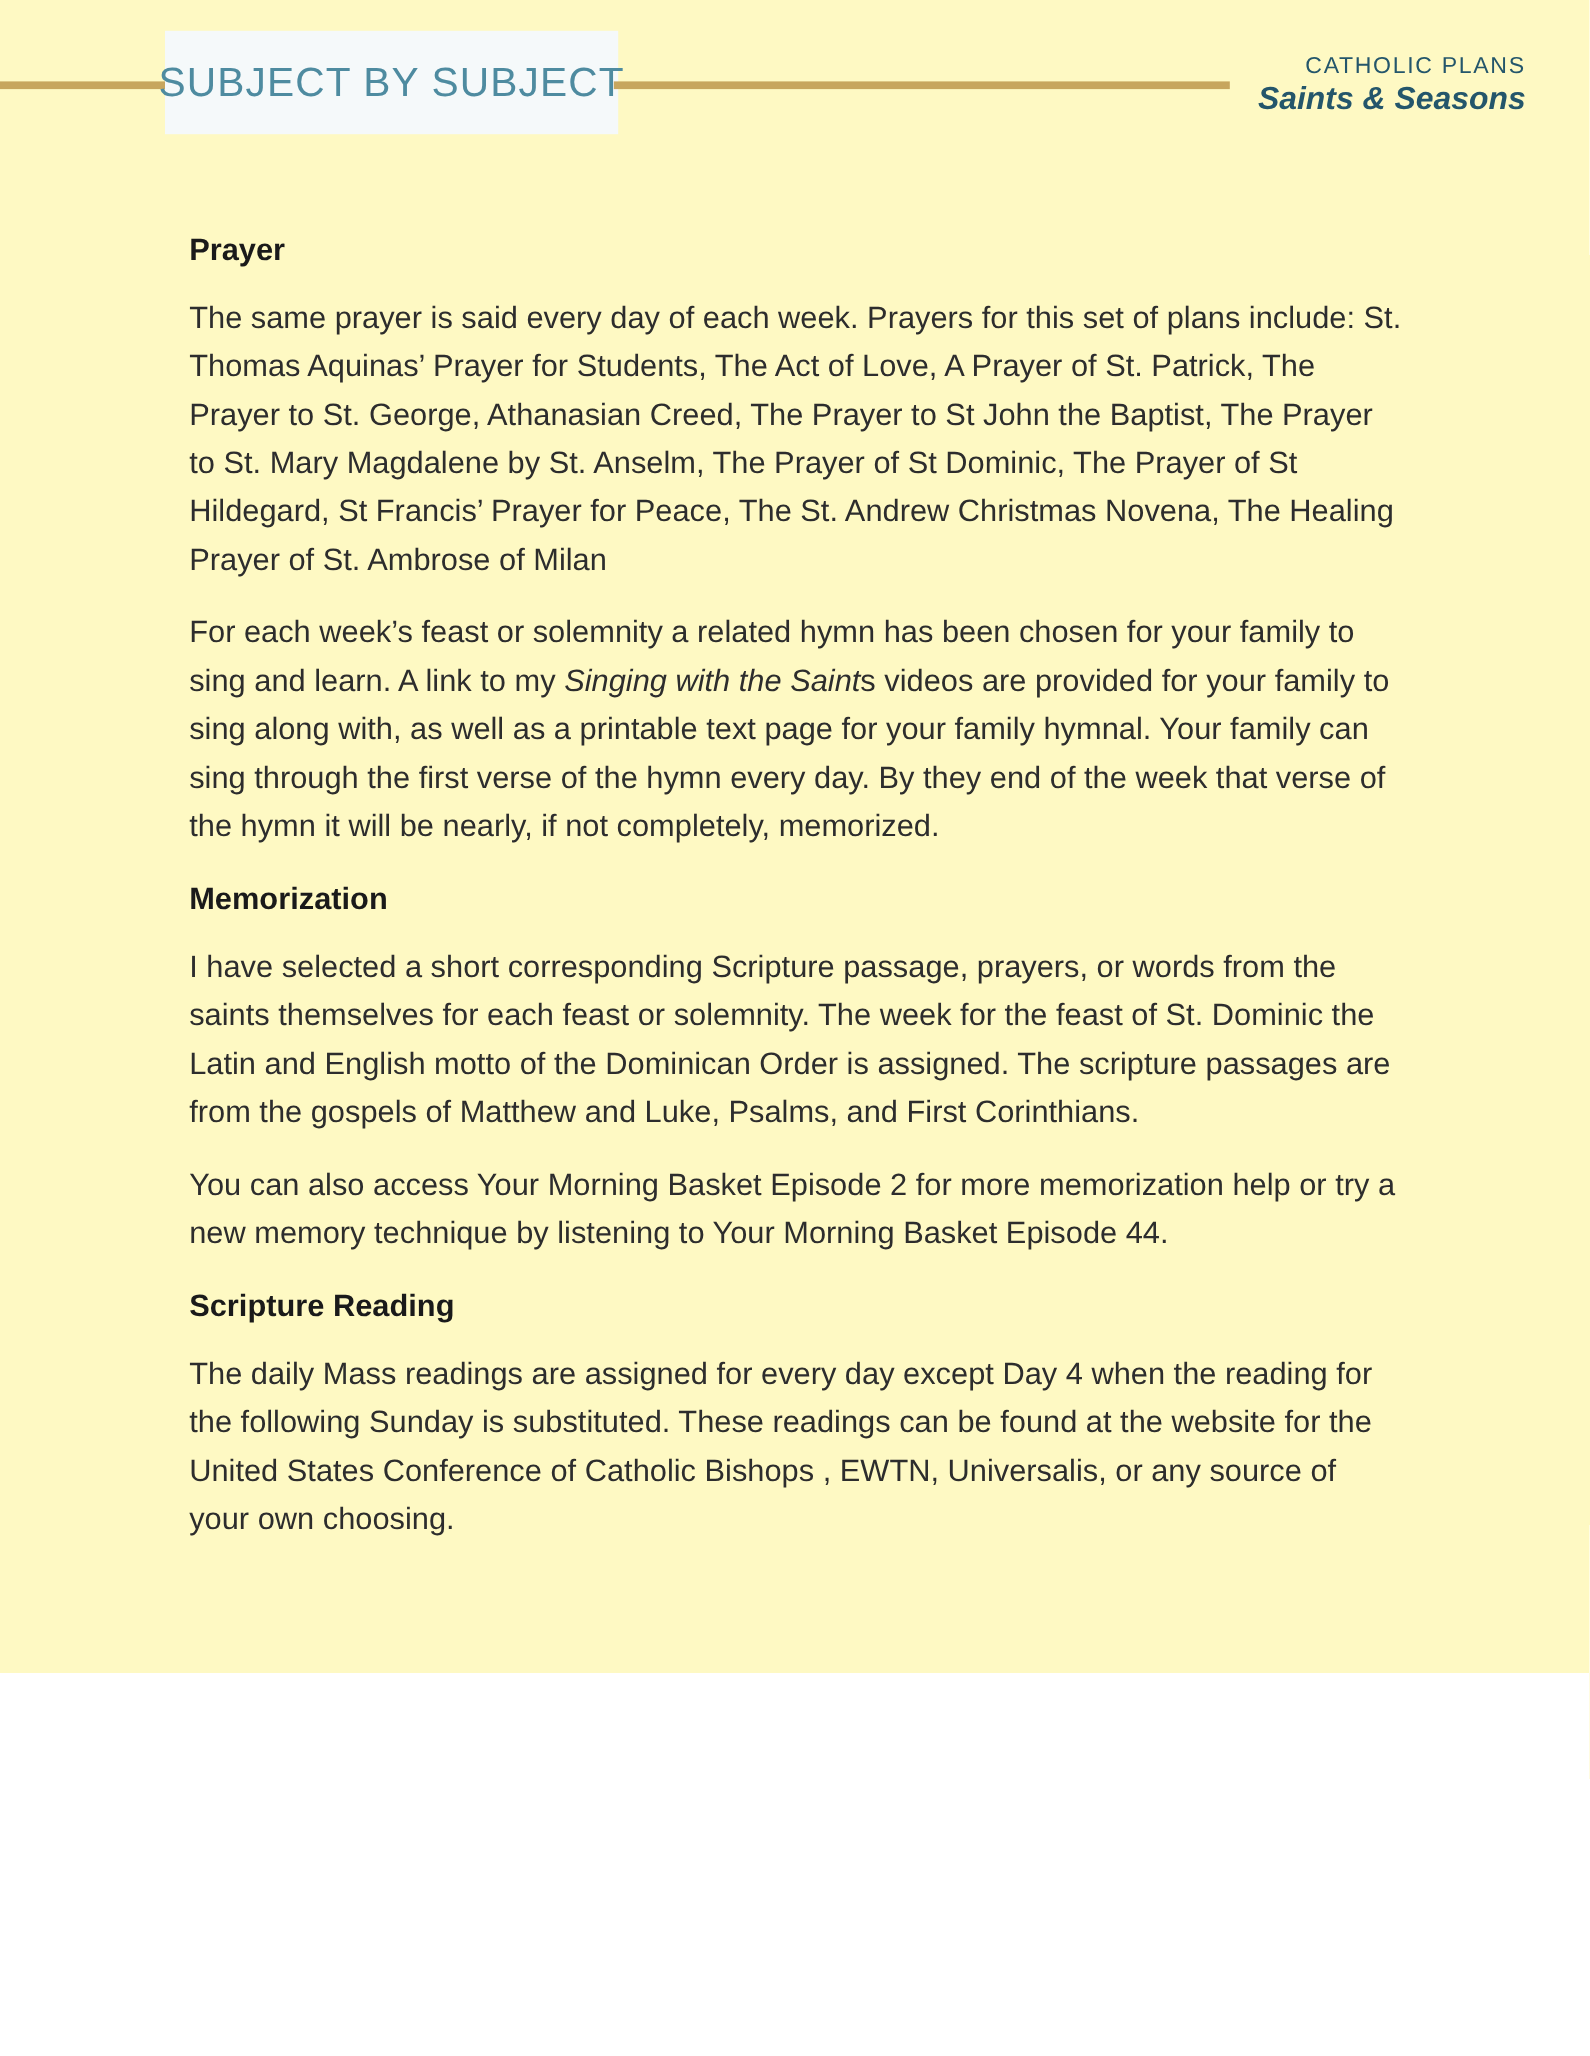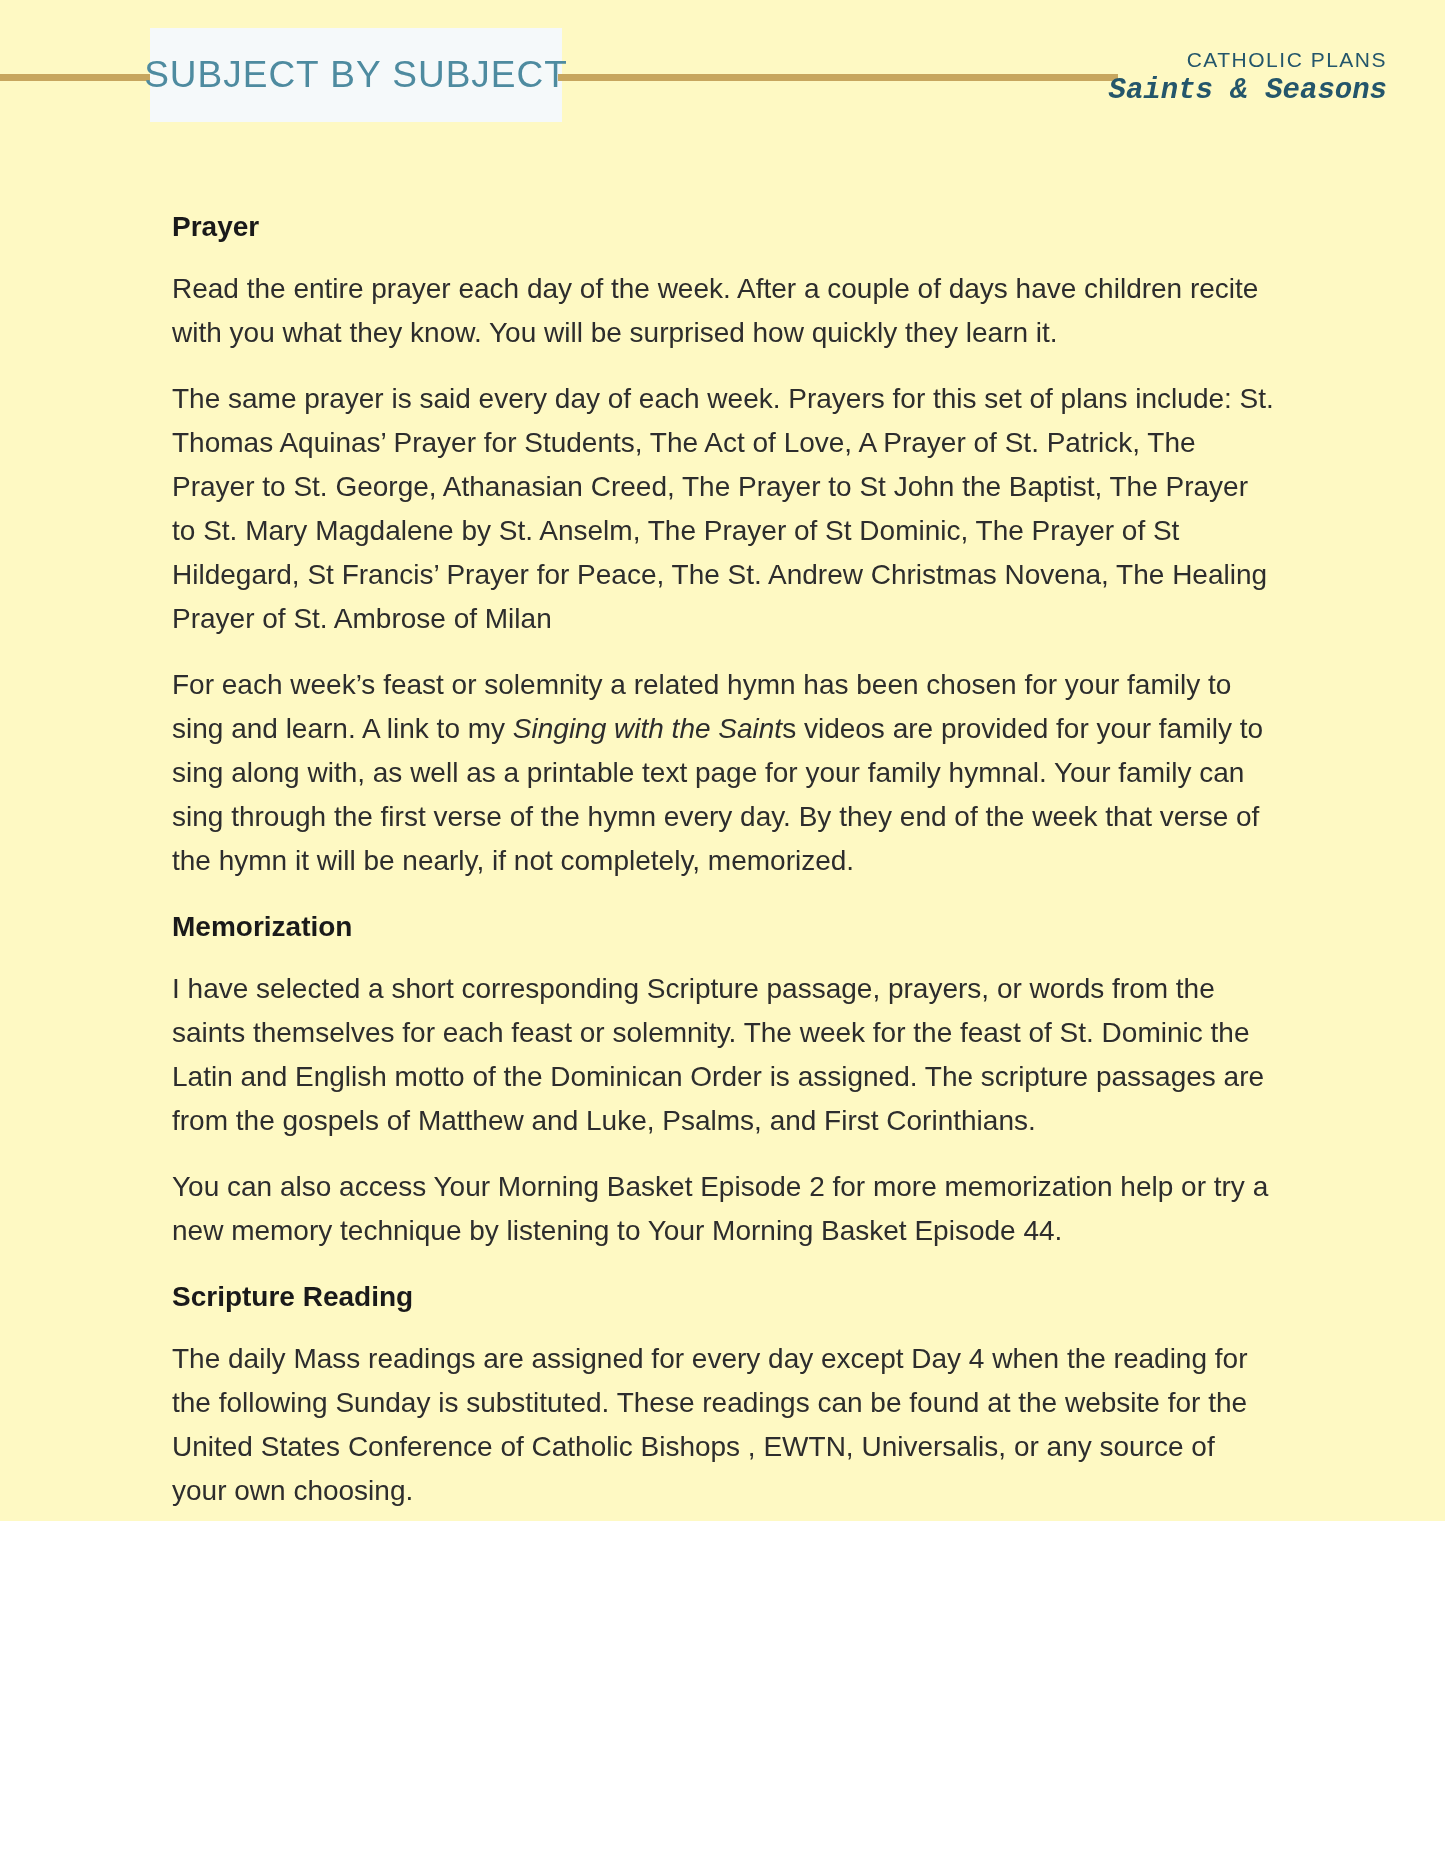--- a/index.html
+++ b/index.html
@@ -26,21 +26,21 @@
     font-size:37px; font-weight:400; letter-spacing:1px;
     color:#4e8ba0; white-space:nowrap;
   }
 
   .brand { position:absolute; right:58px; top:48px; text-align:right; }
   .brand-name {
     font-size:21px; letter-spacing:1.5px; color:#24566b; font-weight:400;
   }
   .brand-sub {
     margin-top:2px;
-    font-family:Liberation Mono, monospace; font-style:italic; font-weight:bold;
+    font-family:Liberation Sans, sans-serif; font-style:italic; font-weight:bold;
     font-size:29px; color:#24566b;
   }
 
   
   .content {
     position:absolute; left:172px; top:209px; width:1102px;
     color:#2d2d2d;
   }
   .content h2 {
     font-size:28px; line-height:36px; font-weight:bold; color:#1a1a1a;
@@ -100,21 +100,20 @@
   </div>
   <div class="rule rule-right"></div>
   <div class="brand">
     <div class="brand-name">CATHOLIC PLANS</div>
     <div class="brand-sub">Saints &amp; Seasons</div>
   </div>
 
   <div class="content">
 
     <h2>Prayer</h2>
-    <p>Read the entire prayer each day of the week. After a couple of days have children recite with you what they know. You will be surprised how quickly they learn it.</p>
     <p>The same prayer is said every day of each week. Prayers for this set of plans include: St. Thomas Aquinas’ Prayer for Students, The Act of Love, A Prayer of St. Patrick, The Prayer to St. George, Athanasian Creed, The Prayer to St John the Baptist, The Prayer to St. Mary Magdalene by St. Anselm, The Prayer of St Dominic, The Prayer of St Hildegard, St Francis’ Prayer for Peace, The St. Andrew Christmas Novena, The Healing Prayer of St. Ambrose of Milan</p>
 
     <p><span>For each week’s feast or solemnity a related hymn has been chosen for your family to sing and learn. A link to my </span><em>Singing with the Saint</em><span>s videos are provided for your family to sing along with, as well as a printable text page for your family hymnal. Your family can sing through the first verse of the hymn every day. By they end of the week that verse of the hymn it will be nearly, if not completely, memorized.</span></p>
 
     <h2>Memorization</h2>
     <p>I have selected a short corresponding Scripture passage, prayers, or words from the saints themselves for each feast or solemnity. The week for the feast of St. Dominic the Latin and English motto of the Dominican Order is assigned. The scripture passages are from the gospels of Matthew and Luke, Psalms, and First Corinthians.</p>
     <p>You can also access Your Morning Basket Episode 2 for more memorization help or try a new memory technique by listening to Your Morning Basket Episode 44.</p>
 
     <h2>Scripture Reading</h2>
     <p>The daily Mass readings are assigned for every day except Day 4 when the reading for the following Sunday is substituted. These readings can be found at the website for the United States Conference of Catholic Bishops , EWTN, Universalis, or any source of your own choosing.</p>

